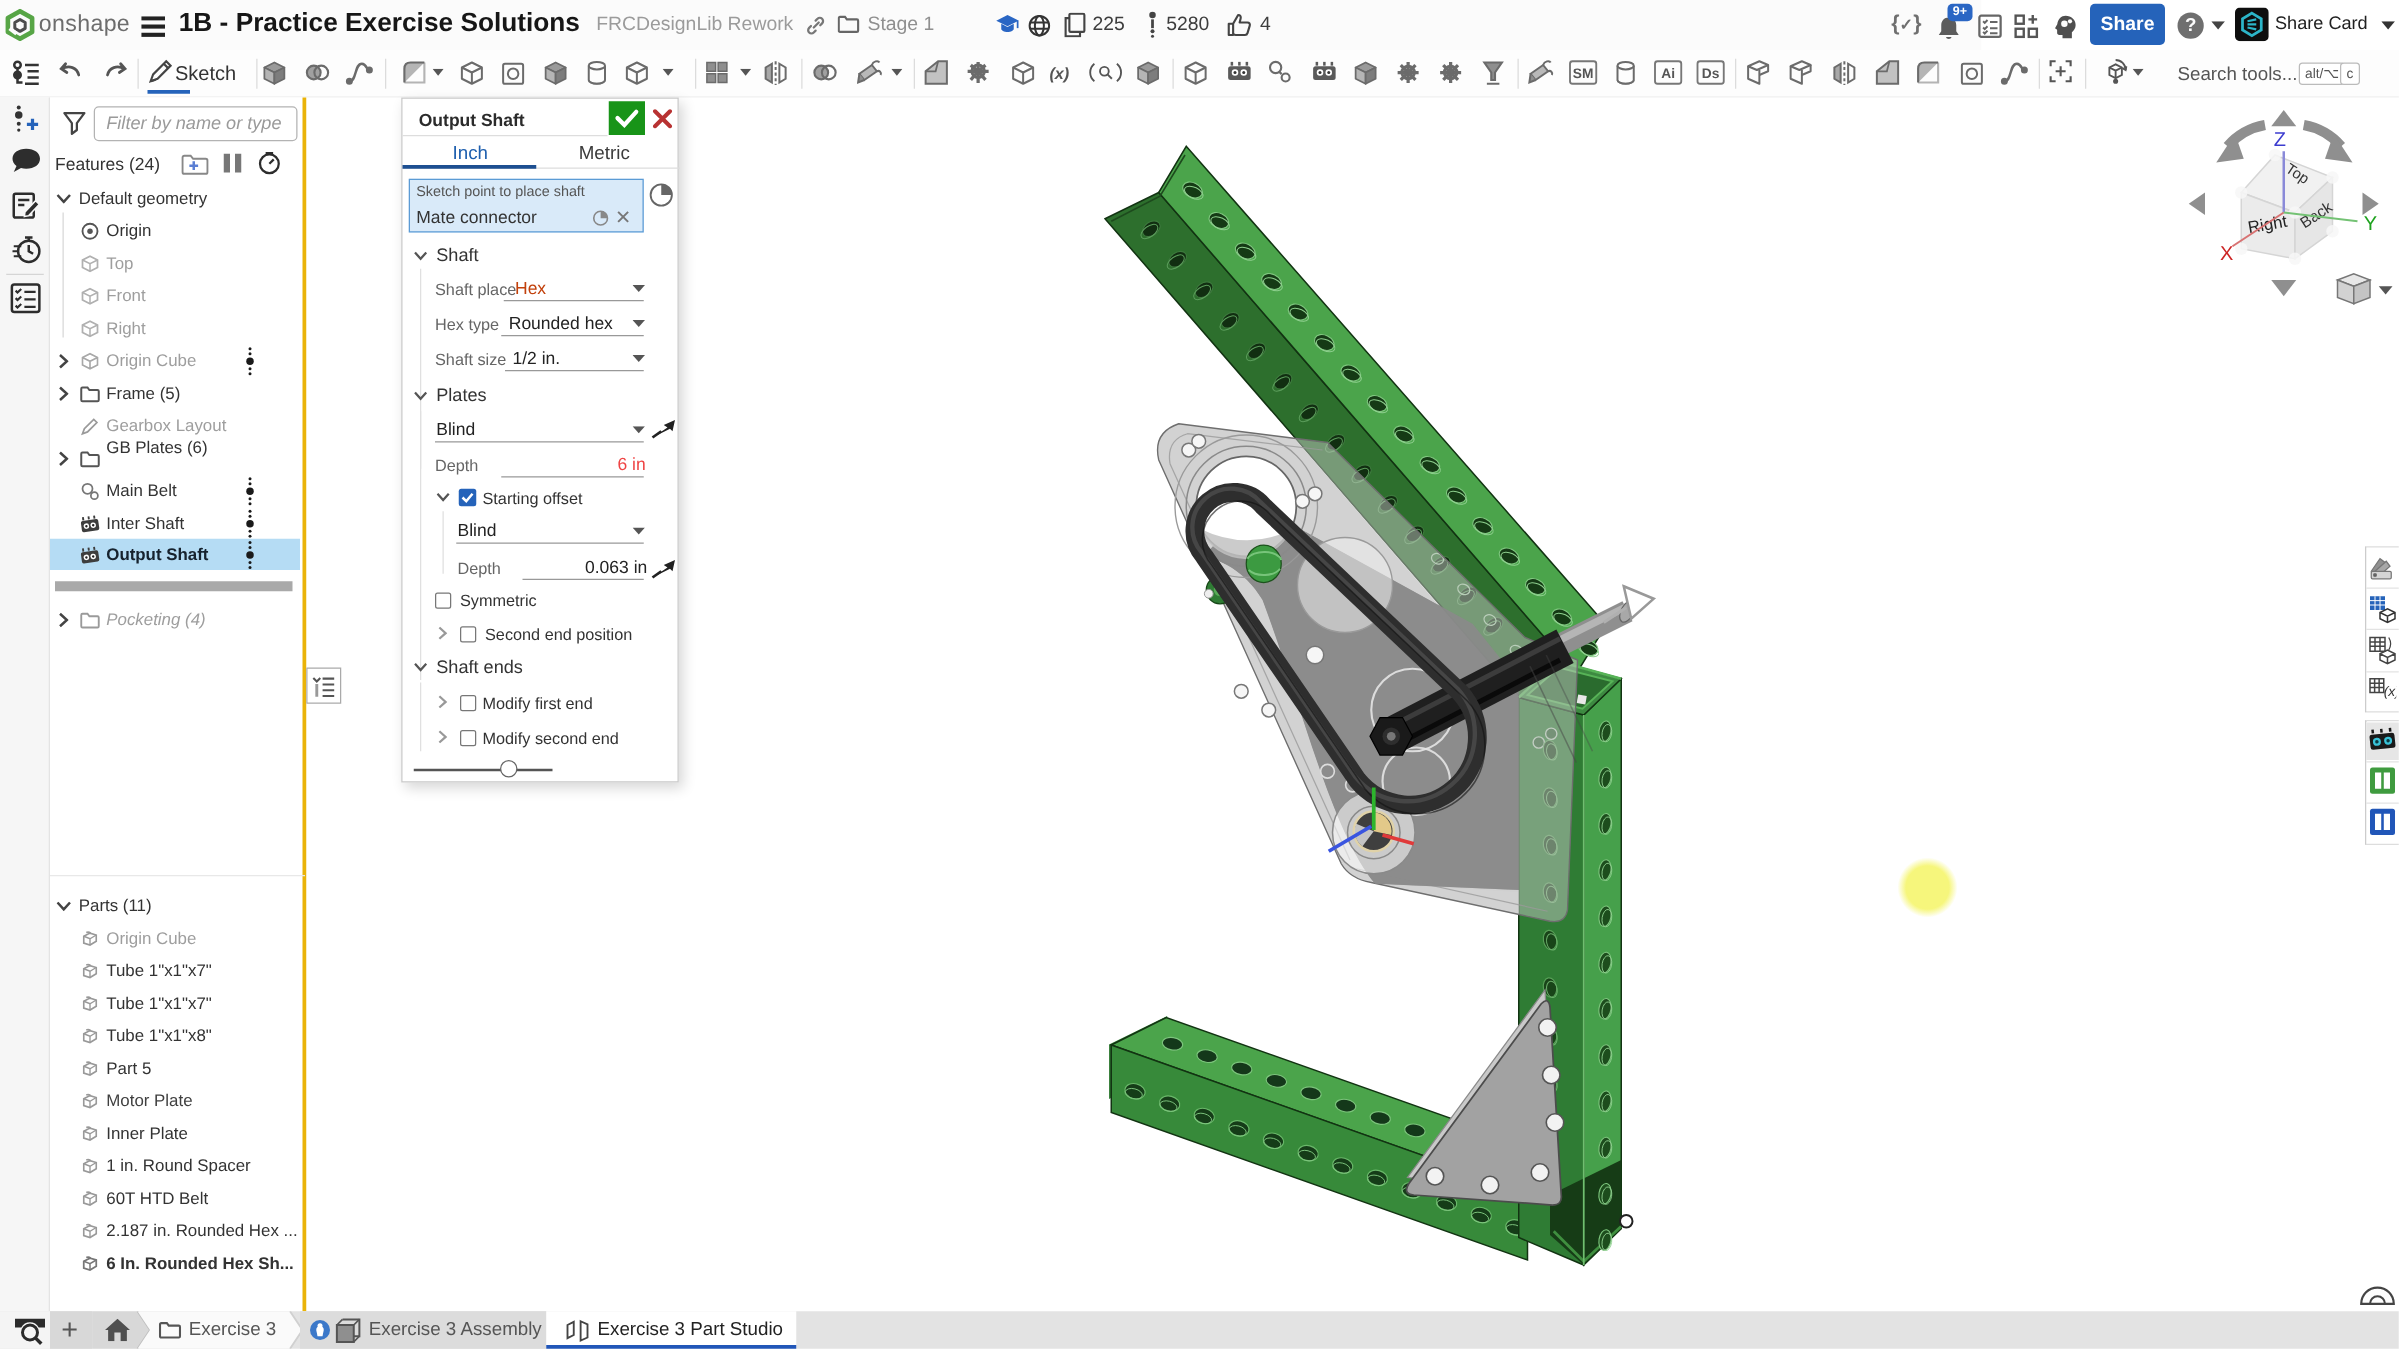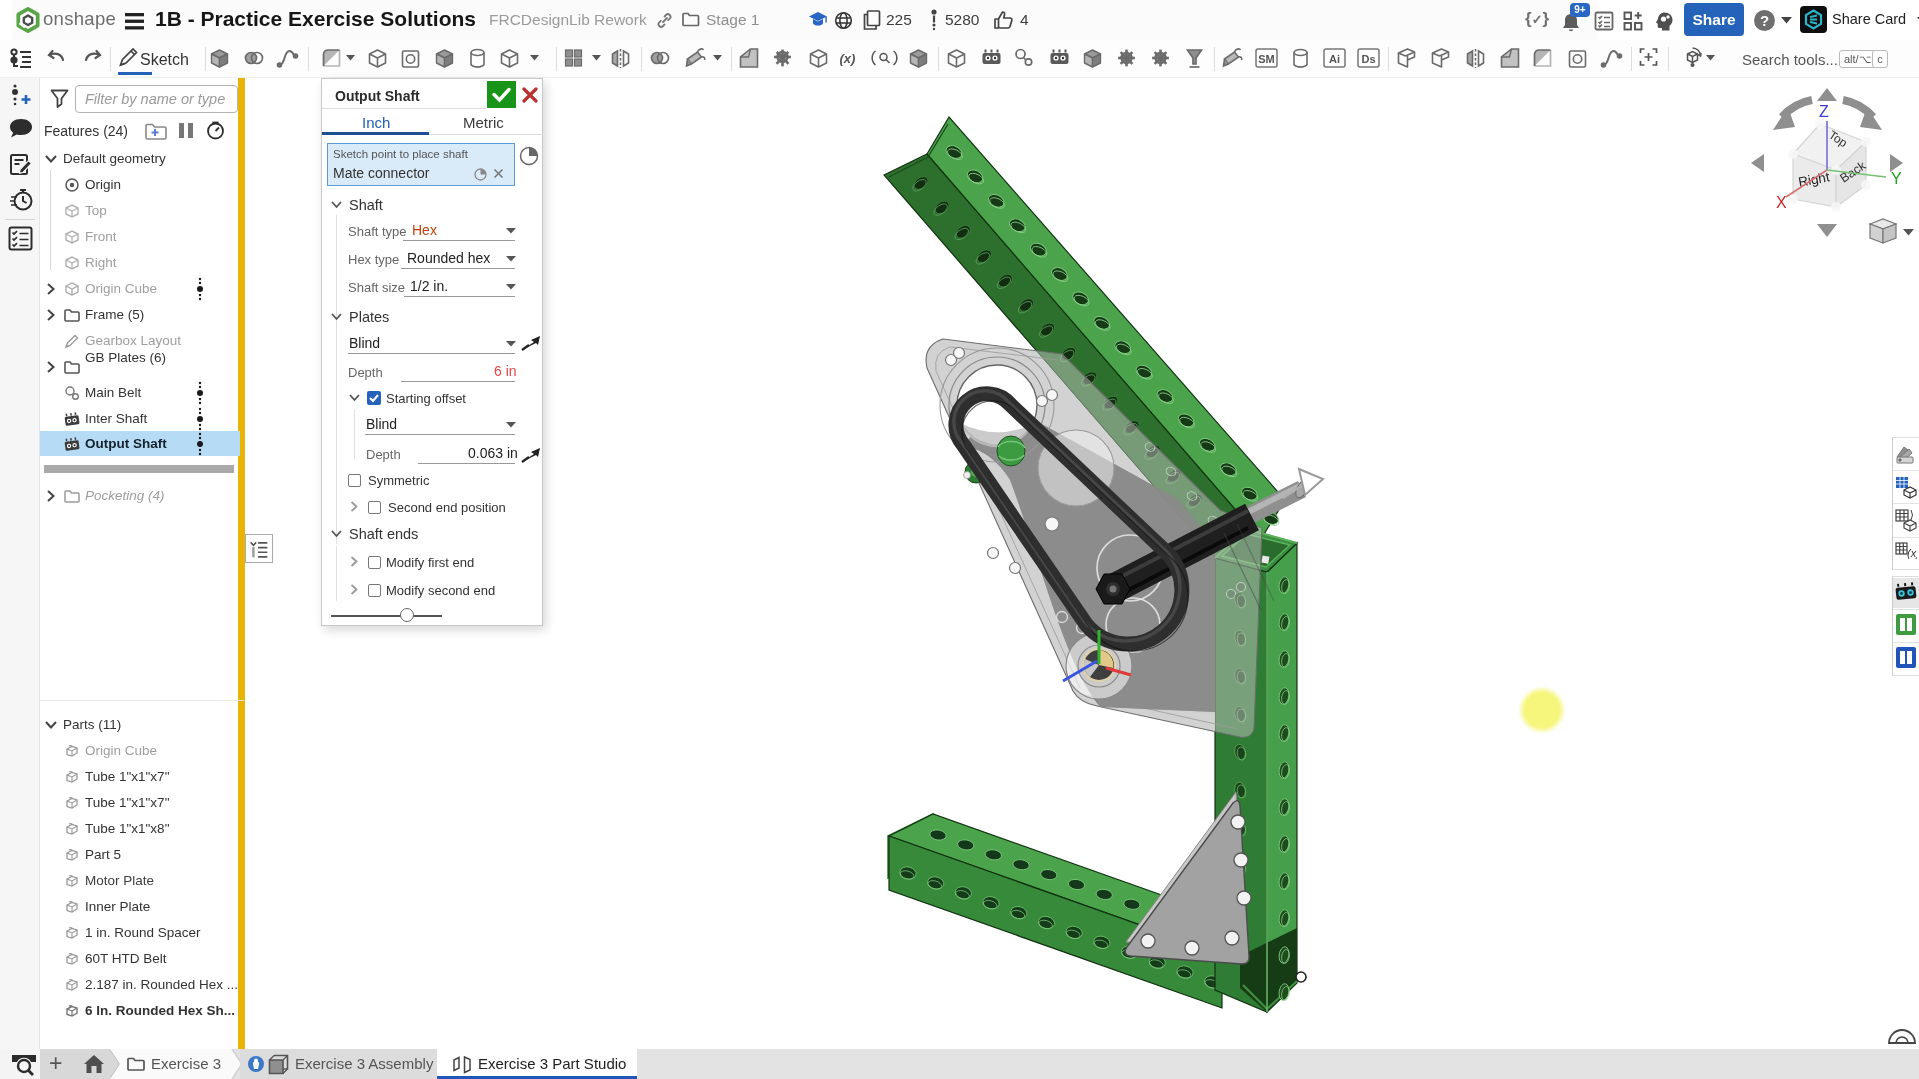--- a/index.html
+++ b/index.html
@@ -1,19 +1,19 @@
 <!DOCTYPE html>
 <html><head><meta charset="utf-8"><style>
 *{margin:0;padding:0;box-sizing:border-box}
 html,body{width:1919px;height:1079px;overflow:hidden;font-family:"Liberation Sans",sans-serif;background:#fff}
 .abs{position:absolute}
-#topbar{position:absolute;left:12px;top:0;width:1585px;height:40px;background:#fbfbfb;z-index:20}
+#topbar{position:absolute;left:0;top:0;width:1585px;height:40px;background:#fbfbfb;z-index:20}
 #toolbar{position:absolute;left:0;top:40px;width:1919px;height:38px;background:#fdfdfd;border-bottom:1px solid #f0f0f0;z-index:20}
 #rail{position:absolute;left:0;top:78px;width:40px;height:971px;background:#f6f6f6;border-right:1px solid #e4e4e4;z-index:21}
-#panel{position:absolute;left:40px;top:78px;width:205px;height:971px;background:#fff;border-right:7px solid #eab308;z-index:21}
+#panel{position:absolute;left:40px;top:78px;width:205px;height:971px;background:#fff;border-right:3px solid #eab308;z-index:21}
 #dialog{position:absolute;left:321px;top:78px;width:222px;height:548px;background:#fff;border:1px solid #c9c9c9;box-shadow:3px 4px 10px rgba(0,0,0,.16);z-index:30}
 #bottombar{position:absolute;left:0;top:1049px;width:1919px;height:30px;background:#e3e3e3;z-index:25}
 #mainsvg{position:absolute;left:0;top:0;z-index:1}
 .tt{position:absolute;white-space:nowrap}
 svg{display:block}
 </style></head><body>
 
 <svg id="mainsvg" width="1919" height="1079" viewBox="0 0 1919 1079">
 <defs>
 <radialGradient id="ydot">
@@ -1044,21 +1044,21 @@
     </svg>
 <svg class="abs" style="left:197px;top:67px" width="20" height="20" viewBox="0 0 20 20">
       <circle cx="10" cy="10" r="8.5" fill="none" stroke="#666" stroke-width="1.5"></circle>
       <path d="M10 10 L10 1.5 A8.5 8.5 0 0 1 18.5 10 Z" fill="#666"></path>
     </svg>
 <svg class="abs" style="left:9px;top:122px" width="11" height="8" viewBox="0 0 11 8">
       <path d="M1 1 L5.5 6 L10 1" fill="none" stroke="#555" stroke-width="1.8"></path>
     </svg>
 <div class="tt" style="left:27px;top:118px;font-size:14.5px;color:#333">Shaft</div>
 <div class="abs" style="left:14px;top:136px;width:1px;height:160px;background:#e0e0e0"></div>
-<div class="tt" style="left:26px;top:145px;font-size:13px;color:#666">Shaft type</div>
+<div class="tt" style="left:26px;top:145px;font-size:13px;color:#666">Shaft place</div>
 <div class="tt" style="left:90px;top:143px;font-size:14px;color:#c2410c">Hex</div>
 <svg class="abs" style="left:184px;top:149px" width="10" height="6" viewBox="0 0 10 6">
       <path d="M0 0 h10 L5 5.5 Z" fill="#555"></path>
     </svg>
 <div class="abs" style="left:81px;top:161px;width:112px;height:1px;background:#999"></div>
 <div class="tt" style="left:26px;top:173px;font-size:13px;color:#666">Hex type</div>
 <div class="tt" style="left:85px;top:171px;font-size:14px;color:#222">Rounded hex</div>
 <svg class="abs" style="left:184px;top:177px" width="10" height="6" viewBox="0 0 10 6">
       <path d="M0 0 h10 L5 5.5 Z" fill="#555"></path>
     </svg>

